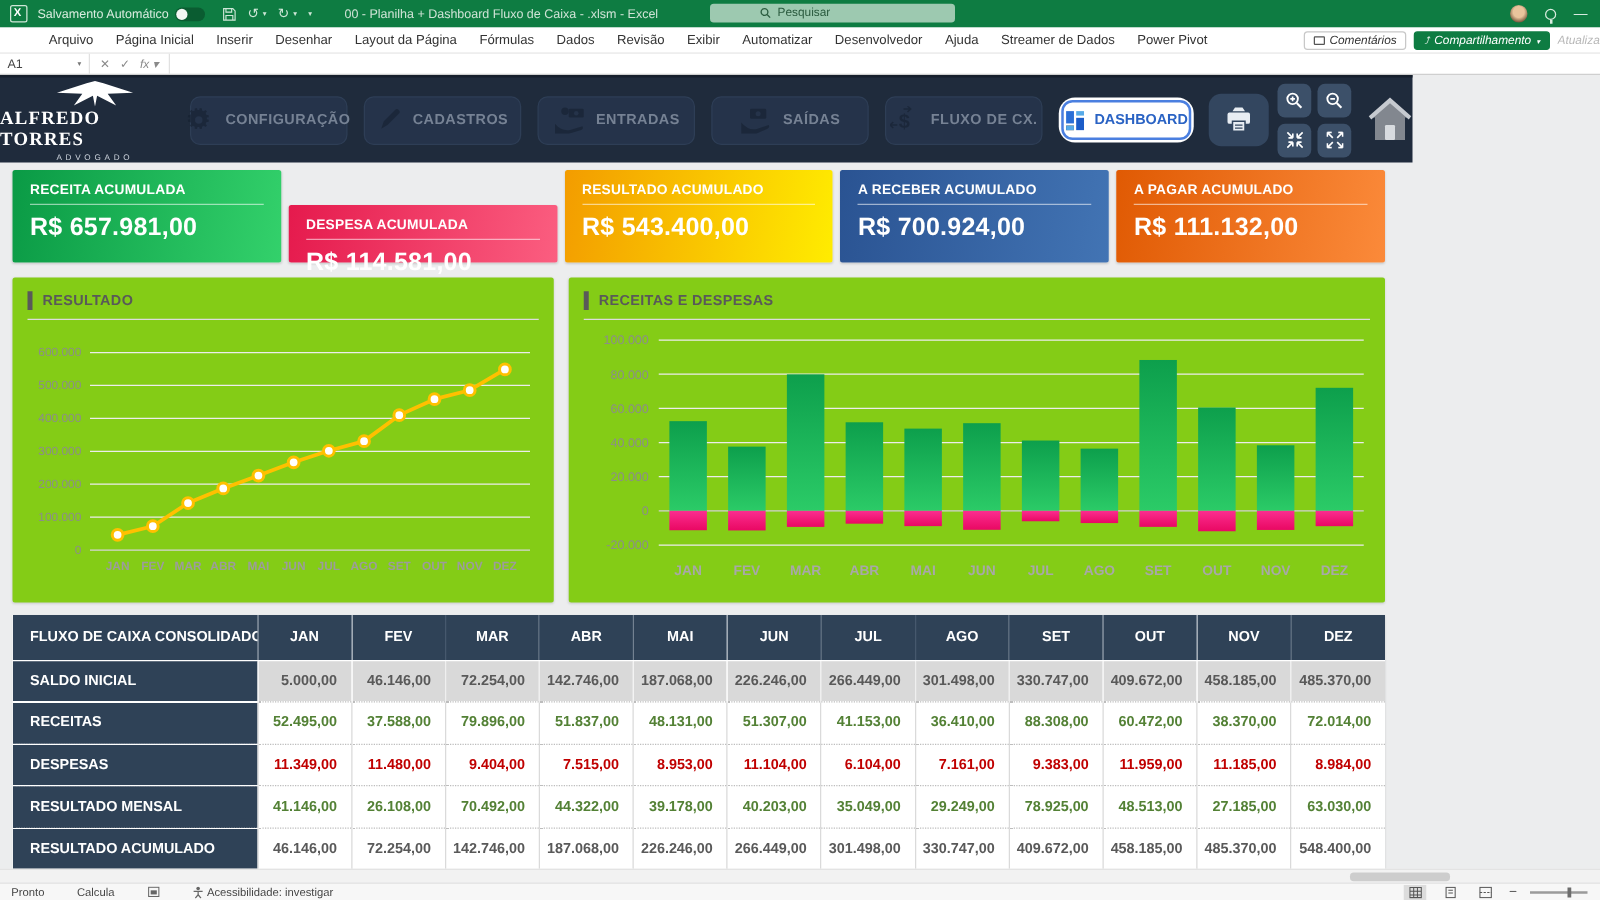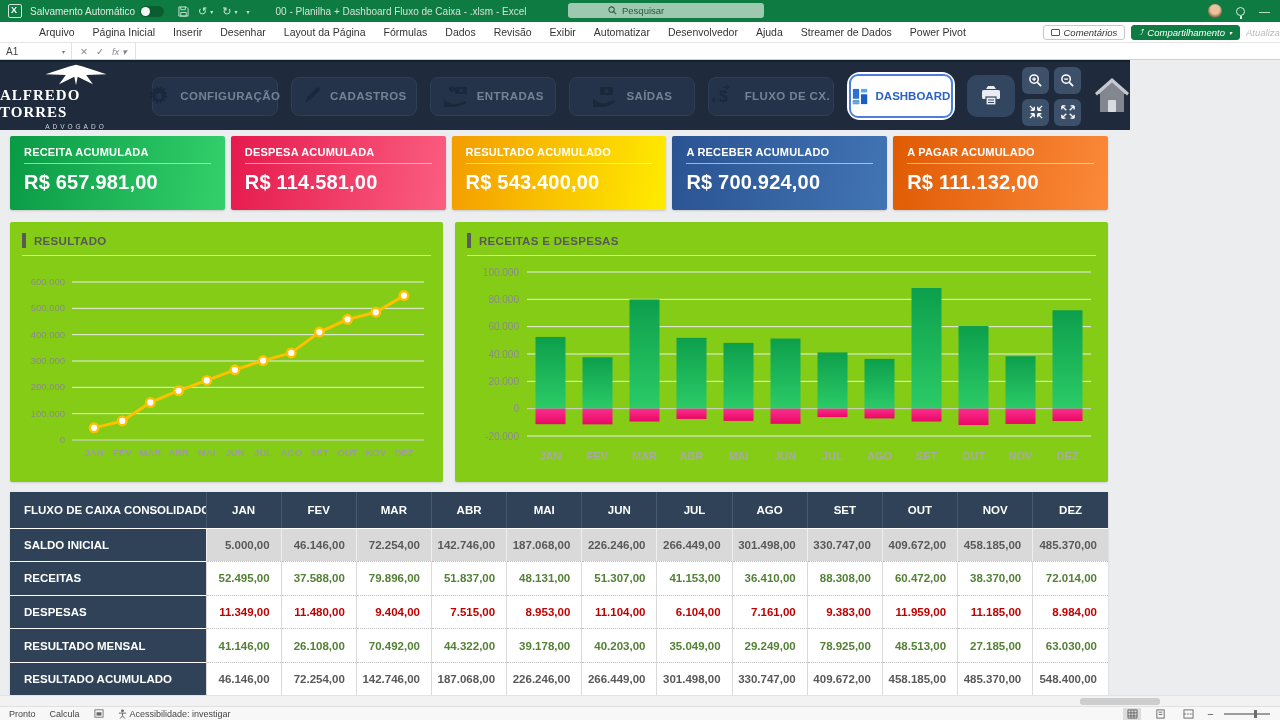--- a/index.html
+++ b/index.html
@@ -58,21 +58,21 @@
   .dash-header { position:absolute; top:0; left:0; width:1130px; height:70px; background:#1f2b3c;
     border-top:2px solid #161f2c; display:flex; align-items:center; }
   .brand { width:172px; display:flex; flex-direction:column; align-items:center; padding-top:2px; }
   .brand-name { font-family:"Liberation Serif", serif; font-weight:bold; color:#fff; font-size:15px; letter-spacing:1px; margin-top:1px; }
   .brand-sub { color:#cdd4dd; font-size:6.5px; letter-spacing:3px; margin-top:2px; }
   .navbtns { display:flex; align-items:center; gap:13px; }
   .navbtn { width:126px; height:39px; background:#25334a; border:1px solid #2e3e56; border-radius:8px;
     display:flex; align-items:center; justify-content:center; gap:7px;
     color:#76markdown8294; color:#768294; font-size:11.5px; font-weight:bold; letter-spacing:.4px; }
   .navbtn .nicon { opacity:.55; display:flex; }
-  .dashbtn-outer { width:122px; height:48px; background:#fff; border-radius:13px; padding:2px; margin-left:13px; }
+  .dashbtn-outer { width:122px; height:36px; background:#fff; border-radius:13px; padding:2px; margin-left:13px; }
   .dashbtn-inner { width:100%; height:100%; border:2px solid #4a7fe0; border-radius:9px; background:#fff;
     display:flex; align-items:center; justify-content:center; gap:7px; color:#2a63c4; font-size:11.5px; font-weight:bold; }
   .hdr-icons { display:flex; align-items:center; margin-left:12px; gap:7px; }
   .printerbtn { width:48px; height:42px; background:#33465f; border-radius:10px; display:flex; align-items:center; justify-content:center; }
   .sqgrid { display:grid; grid-template-columns:27px 27px; grid-template-rows:27px 27px; gap:5px; }
   .sqbtn { background:#3c5069; border-radius:6px; display:flex; align-items:center; justify-content:center; }
   .homebtn { margin-left:6px; display:flex; }
 
   
   .kpi-row { position:absolute; top:76px; left:10px; width:1098px; height:74px; display:flex; gap:6px; }
@@ -107,21 +107,21 @@
   table.cf tr.red td.num { color:#c00000; }
   table.cf tr.dark td.num { color:#595959; }
 
   
   .hscroll { position:absolute; left:0; right:0; bottom:0; height:11px; background:#f2f2f2; border-top:1px solid #e3e3e3; }
   .hthumb { position:absolute; left:1080px; top:2px; width:80px; height:7px; background:#cdcdcd; border-radius:3px; }
 
   
   .statusbar { position:absolute; bottom:0; left:0; right:0; height:14px; background:#f7f7f7;
     border-top:1px solid #e1e1e1; display:flex; align-items:center; font-size:9px; color:#454545; }
-  .sb-left { display:flex; align-items:center; gap:14px; padding-left:9px; }
+  .sb-left { display:flex; align-items:center; gap:26px; padding-left:9px; }
   .sb-item { display:flex; align-items:center; gap:3px; }
   .sb-right { position:absolute; right:-6px; display:flex; align-items:center; gap:10px; }
   .viewbtn { display:flex; align-items:center; justify-content:center; width:18px; height:12px; }
   .viewbtn.sel { background:#dcdcdc; }
   .zoomtrack { width:46px; height:2px; background:#9b9b9b; position:relative; }
   .zoomknob { position:absolute; left:30px; top:-3px; width:3px; height:8px; background:#6d6d6d; }
 </style>
 </head>
 <body>
 
@@ -336,21 +336,21 @@
         </div>
       </div>
     </div>
 
     <div class="kpi-row" id="kpis">
         <div class="kpi" style="background: linear-gradient(100deg, rgb(10, 154, 69) 0%, rgb(51, 209, 107) 100%);">
           <div class="kpi-title">RECEITA ACUMULADA</div>
           <div class="kpi-line"></div>
           <div class="kpi-value">R$ 657.981,00</div>
         </div>
-        <div class="kpi" style="background: linear-gradient(100deg, rgb(229, 26, 77) 0%, rgb(251, 94, 128) 100%);">
+        <div class="kpi" style="background: linear-gradient(100deg, rgb(229, 26, 77) 0%, rgb(251, 94, 128) 100%); margin-top: 28px;">
           <div class="kpi-title">DESPESA ACUMULADA</div>
           <div class="kpi-line"></div>
           <div class="kpi-value">R$ 114.581,00</div>
         </div>
         <div class="kpi" style="background: linear-gradient(100deg, rgb(243, 156, 0) 0%, rgb(255, 236, 0) 100%);">
           <div class="kpi-title">RESULTADO ACUMULADO</div>
           <div class="kpi-line"></div>
           <div class="kpi-value">R$ 543.400,00</div>
         </div>
         <div class="kpi" style="background: linear-gradient(100deg, rgb(42, 83, 146) 0%, rgb(66, 116, 180) 100%);">

